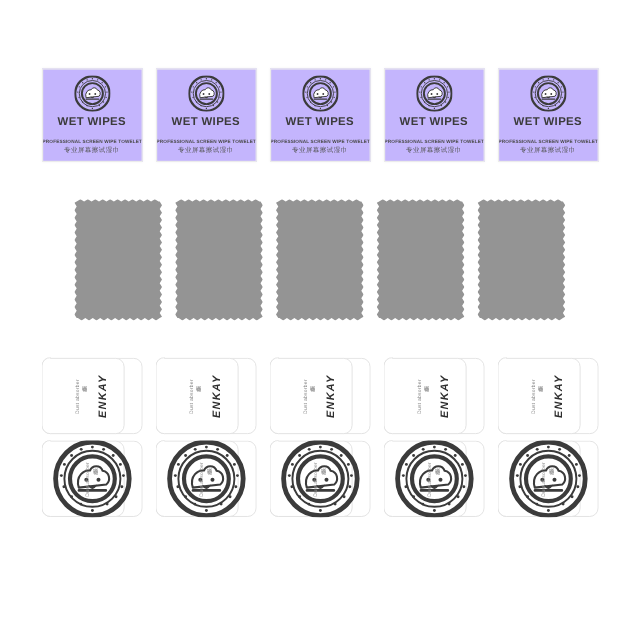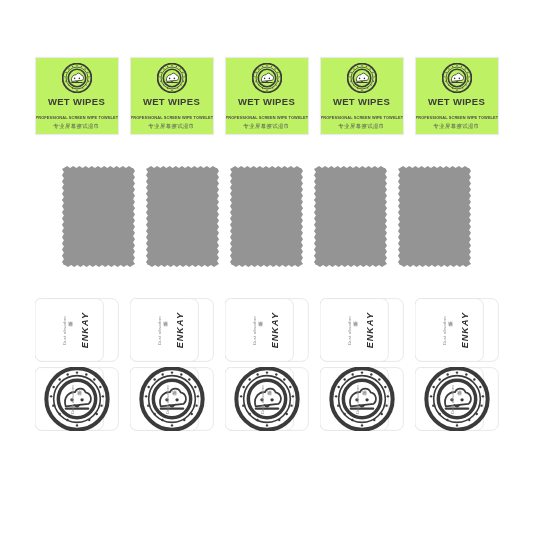--- a/index.html
+++ b/index.html
@@ -34,21 +34,21 @@
     gap: 11px;
   }
 
   
   #row-wipes { top: 57px; }
 
   .wipe-packet {
     position: relative;
     width: 84px;
     height: 78px;
-    background: #bef264;
+    background: #c4b5fd;
     border: 1px solid #ebebeb;
     box-shadow: 0 0 2px rgba(0,0,0,0.05);
     display: flex;
     flex-direction: column;
     align-items: center;
     justify-content: flex-start;
     padding-top: 5px;
     box-sizing: border-box;
     overflow: hidden;
   }

